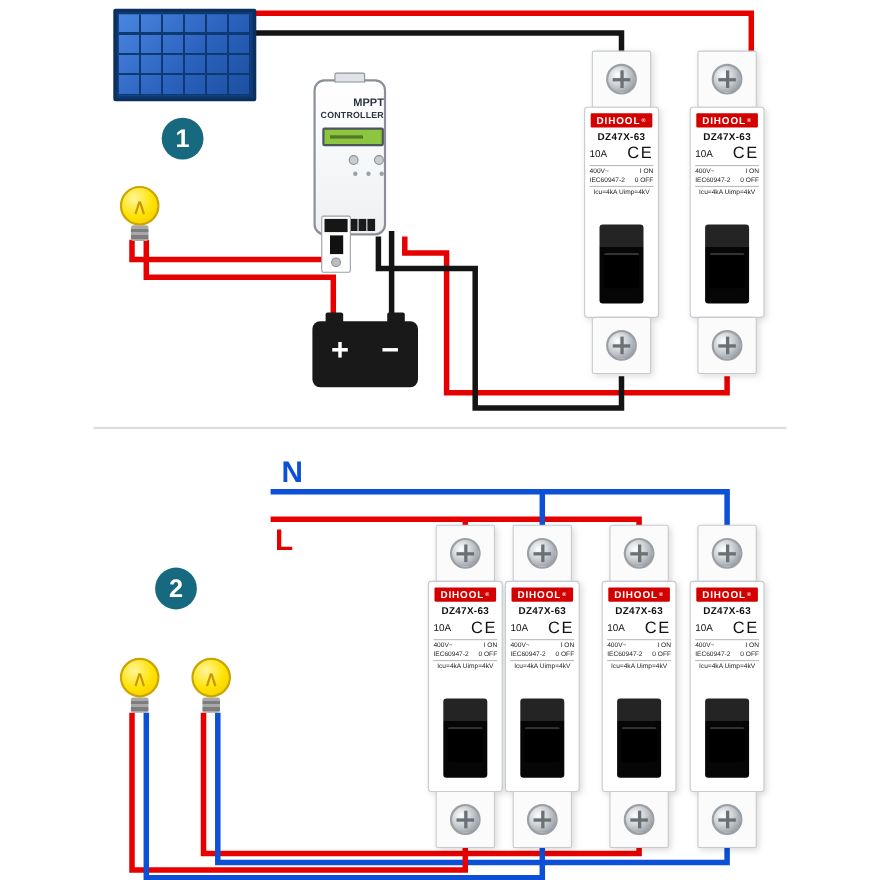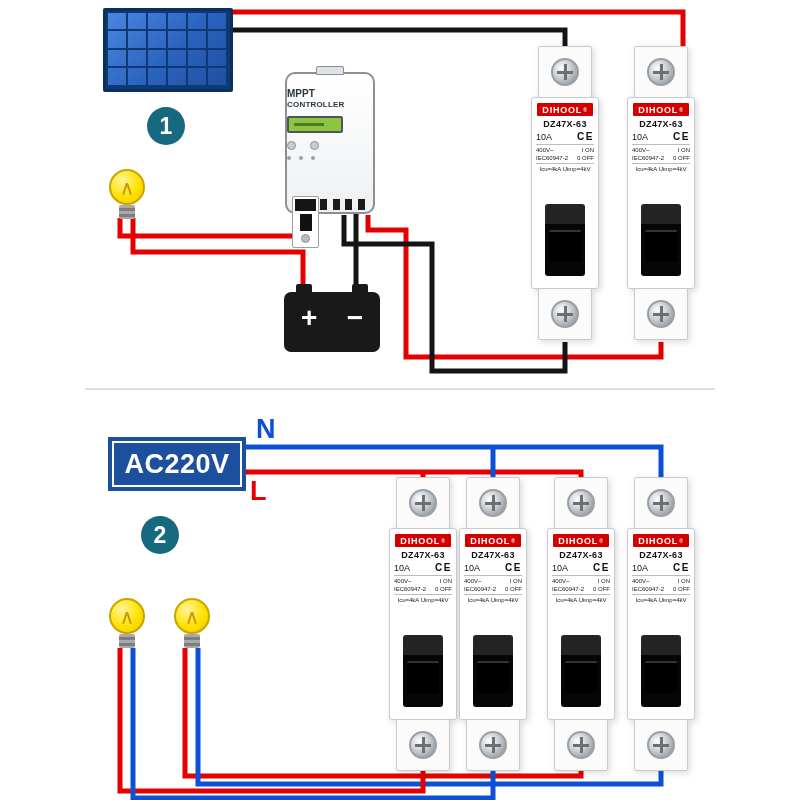--- a/index.html
+++ b/index.html
@@ -19,22 +19,22 @@
       repeating-linear-gradient(to right, transparent 0 18px, #0e3a74 18px 20px),
       repeating-linear-gradient(to bottom, transparent 0 16.5px, #0e3a74 16.5px 18.5px),
       linear-gradient(135deg,#4a86e0 0%, #2b62bd 55%, #1d4fa0 100%);
   }
 
   
   .badge { width:38px; height:38px; border-radius:50%; background:#17697f; color:#fff;
     display:flex; align-items:center; justify-content:center; font-size:23px; font-weight:bold; }
 
   
-  .controller { width:90px; height:142px; background:linear-gradient(#ffffff,#eef0f2);
-    border:2px solid #8a9096; border-radius:10px; display:flex; flex-direction:column; align-items:flex-start; }
+  .controller { width:66px; height:142px; background:linear-gradient(#ffffff,#eef0f2);
+    border:2px solid #8a9096; border-radius:10px; display:flex; flex-direction:column; align-items:flex-end; }
   .ctrl-tab { position:absolute; top:-8px; left:50%; transform:translateX(-50%);
     width:28px; height:9px; background:#dfe3e7; border:1.5px solid #8a9096; border-radius:2px 2px 0 0; }
   .ctrl-title { margin-top:14px; font-size:10px; font-weight:bold; color:#2b3440; text-align:center; line-height:1.15; }
   .ctrl-sub { font-size:8px; font-weight:bold; color:#2b3440; text-align:center; letter-spacing:.2px; }
   .lcd { margin-top:7px; width:56px; height:17px; background:#8cc63e; border:2px solid #4e555c; border-radius:2px; position:relative; }
   .lcd-line { position:absolute; left:5px; top:5px; width:30px; height:3px; background:#55772a; }
   .ctrl-btns { margin-top:8px; display:flex; gap:14px; }
   .ctrl-btn { width:9px; height:9px; border-radius:50%; background:#c7ccd1; border:1px solid #8a9096; }
   .ctrl-leds { margin-top:6px; display:flex; gap:8px; }
   .led { width:4px; height:4px; border-radius:50%; background:#9aa0a6; }
@@ -86,21 +86,21 @@
   .screw::before, .screw::after { content:""; position:absolute; background:#6b7075; }
   .screw::before { left:4px; right:4px; top:50%; height:3px; margin-top:-1.5px; }
   .screw::after  { top:4px; bottom:4px; left:50%; width:3px; margin-left:-1.5px; }
   .b-brand { margin-top:5px; width:56px; height:13px; background:#d40000; color:#fff; border-radius:1px;
     font-size:9px; font-weight:bold; letter-spacing:.8px; display:flex; align-items:center; justify-content:center; }
   .b-brand sup { font-size:5px; margin-left:1px; }
   .b-model { margin-top:3px; font-size:9px; font-weight:bold; color:#111; letter-spacing:.3px; }
   .b-rating { margin-top:2px; width:58px; display:flex; justify-content:space-between; align-items:center;
     border-bottom:1px solid #b8bdc2; padding-bottom:2px; }
   .b-amp { font-size:9px; font-weight:normal; color:#111; }
-  .b-ce { font-size:10px; font-weight:bold; color:#111; letter-spacing:1.5px; }
+  .b-ce { font-size:15px; font-weight:normal; color:#111; letter-spacing:1.5px; }
   .b-spec { width:58px; display:flex; justify-content:space-between; font-size:6px; color:#222; margin-top:2px; white-space:nowrap; }
   .b-spec3 { width:58px; font-size:6px; color:#222; text-align:center; border-top:1px solid #b8bdc2; margin-top:2px; padding-top:2px; white-space:nowrap; }
   .b-switch { margin-top:auto; margin-bottom:12px; width:40px; height:72px; border-radius:3px; position:relative;
     background:linear-gradient(#242424 0 28%, #060606 28% 100%); }
   .b-handle { position:absolute; left:4px; right:4px; top:26px; height:32px; background:#000; border-top:2px solid #333; border-radius:2px; }
 
   .divider { position:absolute; left:85px; top:388px; width:630px; height:2px; background:#dedede; z-index:1; }
 </style>
 </head>
 <body>
@@ -236,24 +236,20 @@
           <div class="b-handle"></div>
         </div>
     </div>
     <div class="b-tower">
         <div class="screw"></div>
       </div>
   </div>
 
   <div class="divider"></div>
 
-  <div class="comp ac-box" style="left:108px; top:437px;">
-    <div class="ac-inner"></div>
-    <div class="ac-text">AC220V</div>
-  </div>
   <div class="phase-label phase-n" style="left:256px; top:414px;">N</div>
   <div class="phase-label phase-l" style="left:250px; top:476px;">L</div>
 
   <div class="comp badge" style="left:141px; top:516px;">2</div>
 
   <div class="comp bulb" style="left:109px; top:598px;">
     <div class="bulb-glass"></div>
     <div class="bulb-base"></div>
   </div>
   <div class="comp bulb" style="left:174px; top:598px;">

